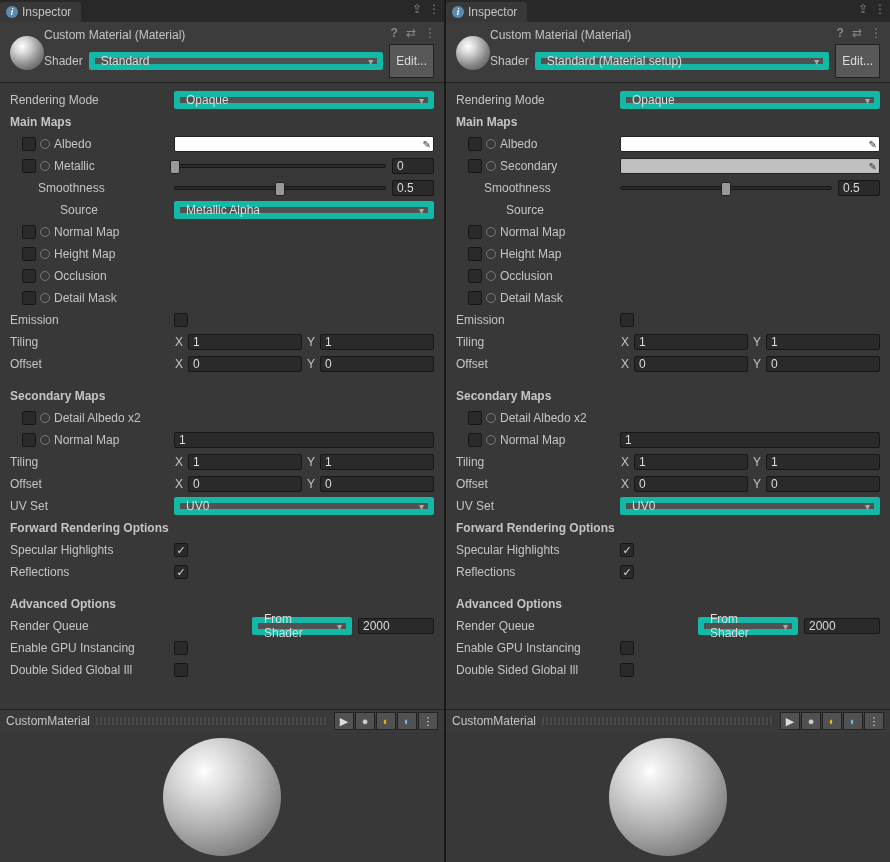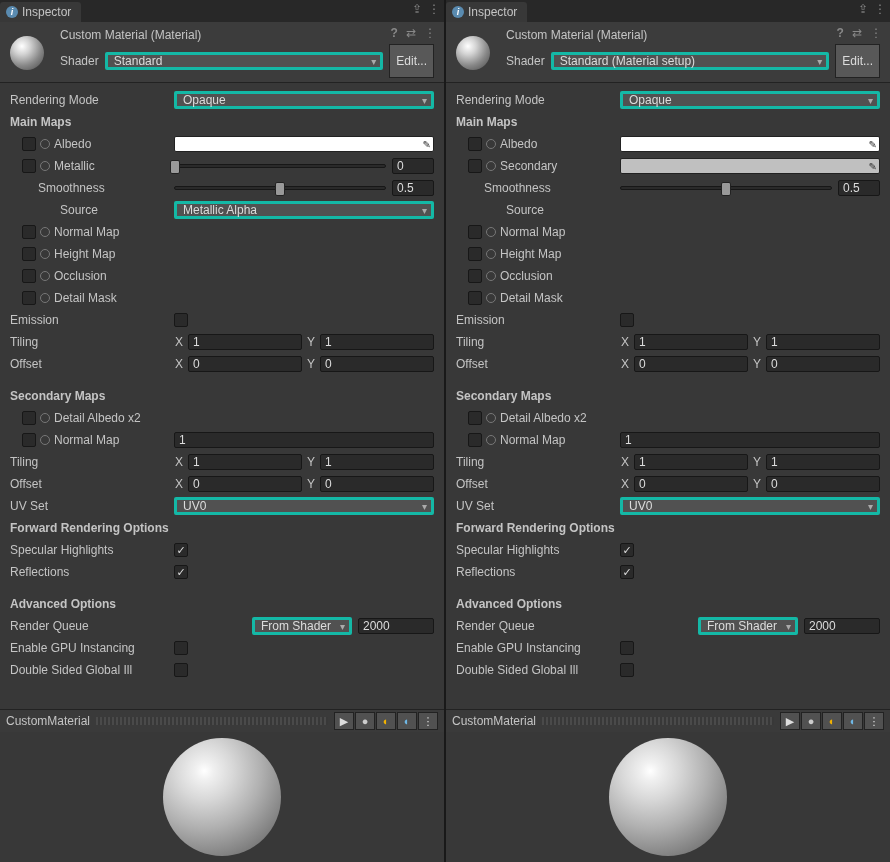--- a/index.html
+++ b/index.html
@@ -3,27 +3,27 @@
 <meta charset="utf-8">
 <style>
   * { box-sizing: border-box; margin: 0; padding: 0; font-family: Arial, Helvetica, sans-serif; }
   body { background: #191919; display: flex; gap: 2px; width: 890px; height: 862px; overflow: hidden; }
   .panel { width: 444px; background: #383838; color: #c4c4c4; font-size: 12px; display: flex; flex-direction: column; }
   .tabbar { height: 22px; background: #282828; display: flex; align-items: flex-end; position: relative; }
   .tab { background: #383838; height: 20px; padding: 0 10px 0 6px; display: flex; align-items: center; gap: 4px; border-radius: 3px 3px 0 0; color: #c4c4c4; }
   .tab .inf { width: 12px; height: 12px; border-radius: 50%; background: #5a8bb0; color: #fff; font-size: 9px; font-weight: bold; display: flex; align-items: center; justify-content: center; font-style: italic; }
   .tabbar-icons { position: absolute; right: 4px; top: 2px; display: flex; gap: 6px; color: #888; }
   .tabbar-icons span { cursor: pointer; font-size: 12px; }
-  .header { background: #3c3c3c; padding: 6px 10px 4px 10px; display: flex; align-items: center; gap: 16px; border-bottom: 1px solid #222; position: relative; }
+  .header { background: #3c3c3c; padding: 6px 10px 4px 10px; display: flex; align-items: center; gap: 0; border-bottom: 1px solid #222; position: relative; }
   .mat-ball { width: 34px; height: 34px; border-radius: 50%; background: radial-gradient(circle at 35% 30%, #fff 0%, #d4d4d4 25%, #888 60%, #444 100%); flex-shrink: 0; }
   .header-text { flex: 1; display: flex; flex-direction: column; gap: 2px; }
   .mat-title { color: #c4c4c4; }
   .shader-row { display: flex; align-items: center; gap: 6px; }
   .shader-label { color: #c4c4c4; }
-  .dropdown { background: #515151; border: 3px solid #14b8a6; border-radius: 2px; height: 18px; display: flex; align-items: center; padding: 0 16px 0 6px; position: relative; color: #dcdcdc; flex: 1; cursor: pointer; }
+  .dropdown { background: #515151; border: 6px solid #14b8a6; border-radius: 2px; height: 18px; display: flex; align-items: center; padding: 0 16px 0 6px; position: relative; color: #dcdcdc; flex: 1; cursor: pointer; }
   .dropdown::after { content: "▾"; position: absolute; right: 4px; font-size: 10px; color: #aaa; }
   .btn { background: #585858; border: 1px solid #222; border-radius: 0; height: 34px; padding: 16px 6px; color: #dcdcdc; display: flex; align-items: center; cursor: pointer; }
   .hdr-icons { position: absolute; right: 8px; top: 4px; display: flex; gap: 8px; color: #888; font-size: 12px; }
   .hdr-icons span { cursor: pointer; }
   .body { padding: 6px 10px 10px 10px; flex: 1; overflow: hidden; }
   .row { display: flex; align-items: center; height: 22px; gap: 6px; }
   .label { width: 158px; padding-left: 0; }
   .label1 { padding-left: 12px; display: flex; align-items: center; gap: 4px; }
   .label2 { padding-left: 28px; }
   .label3 { padding-left: 50px; }

